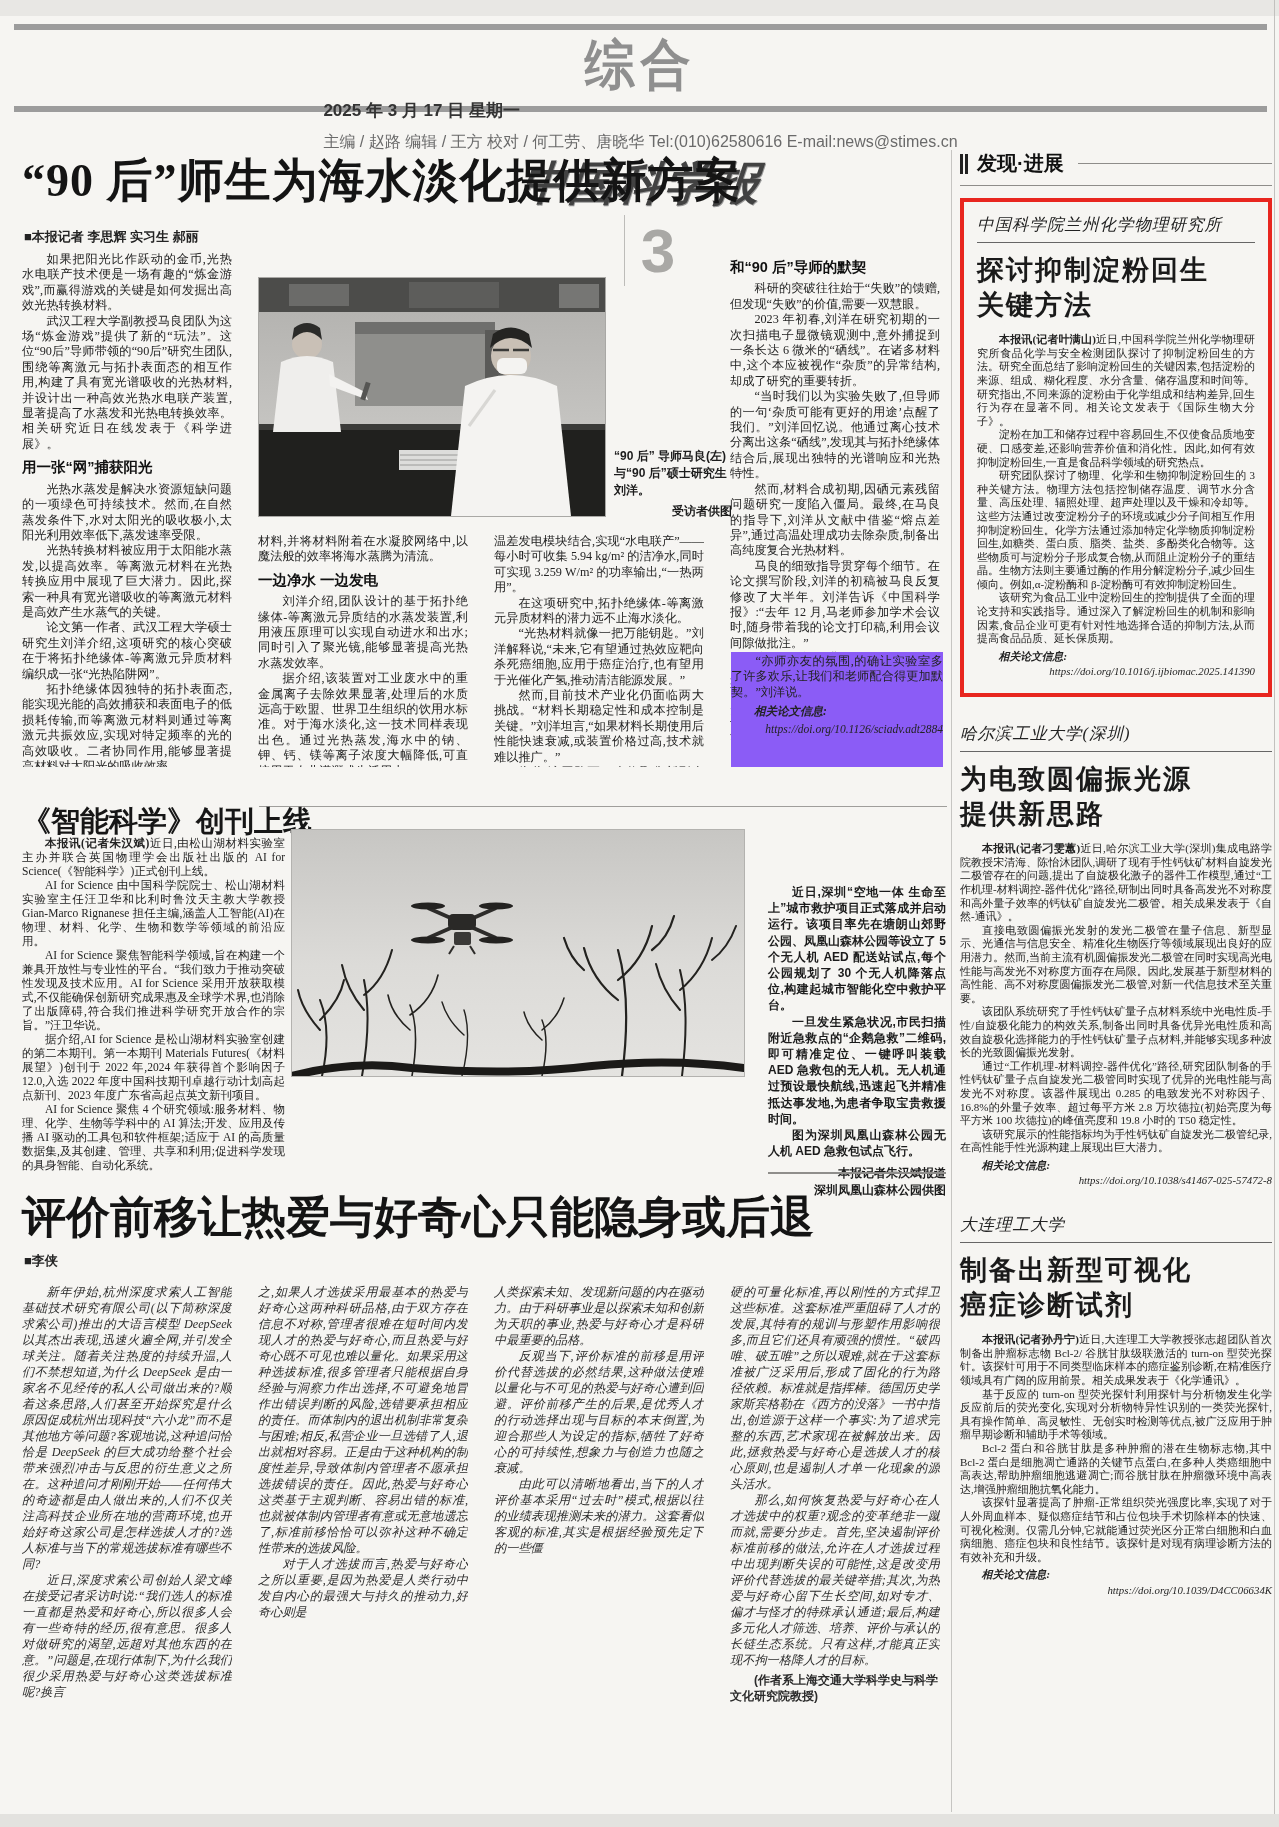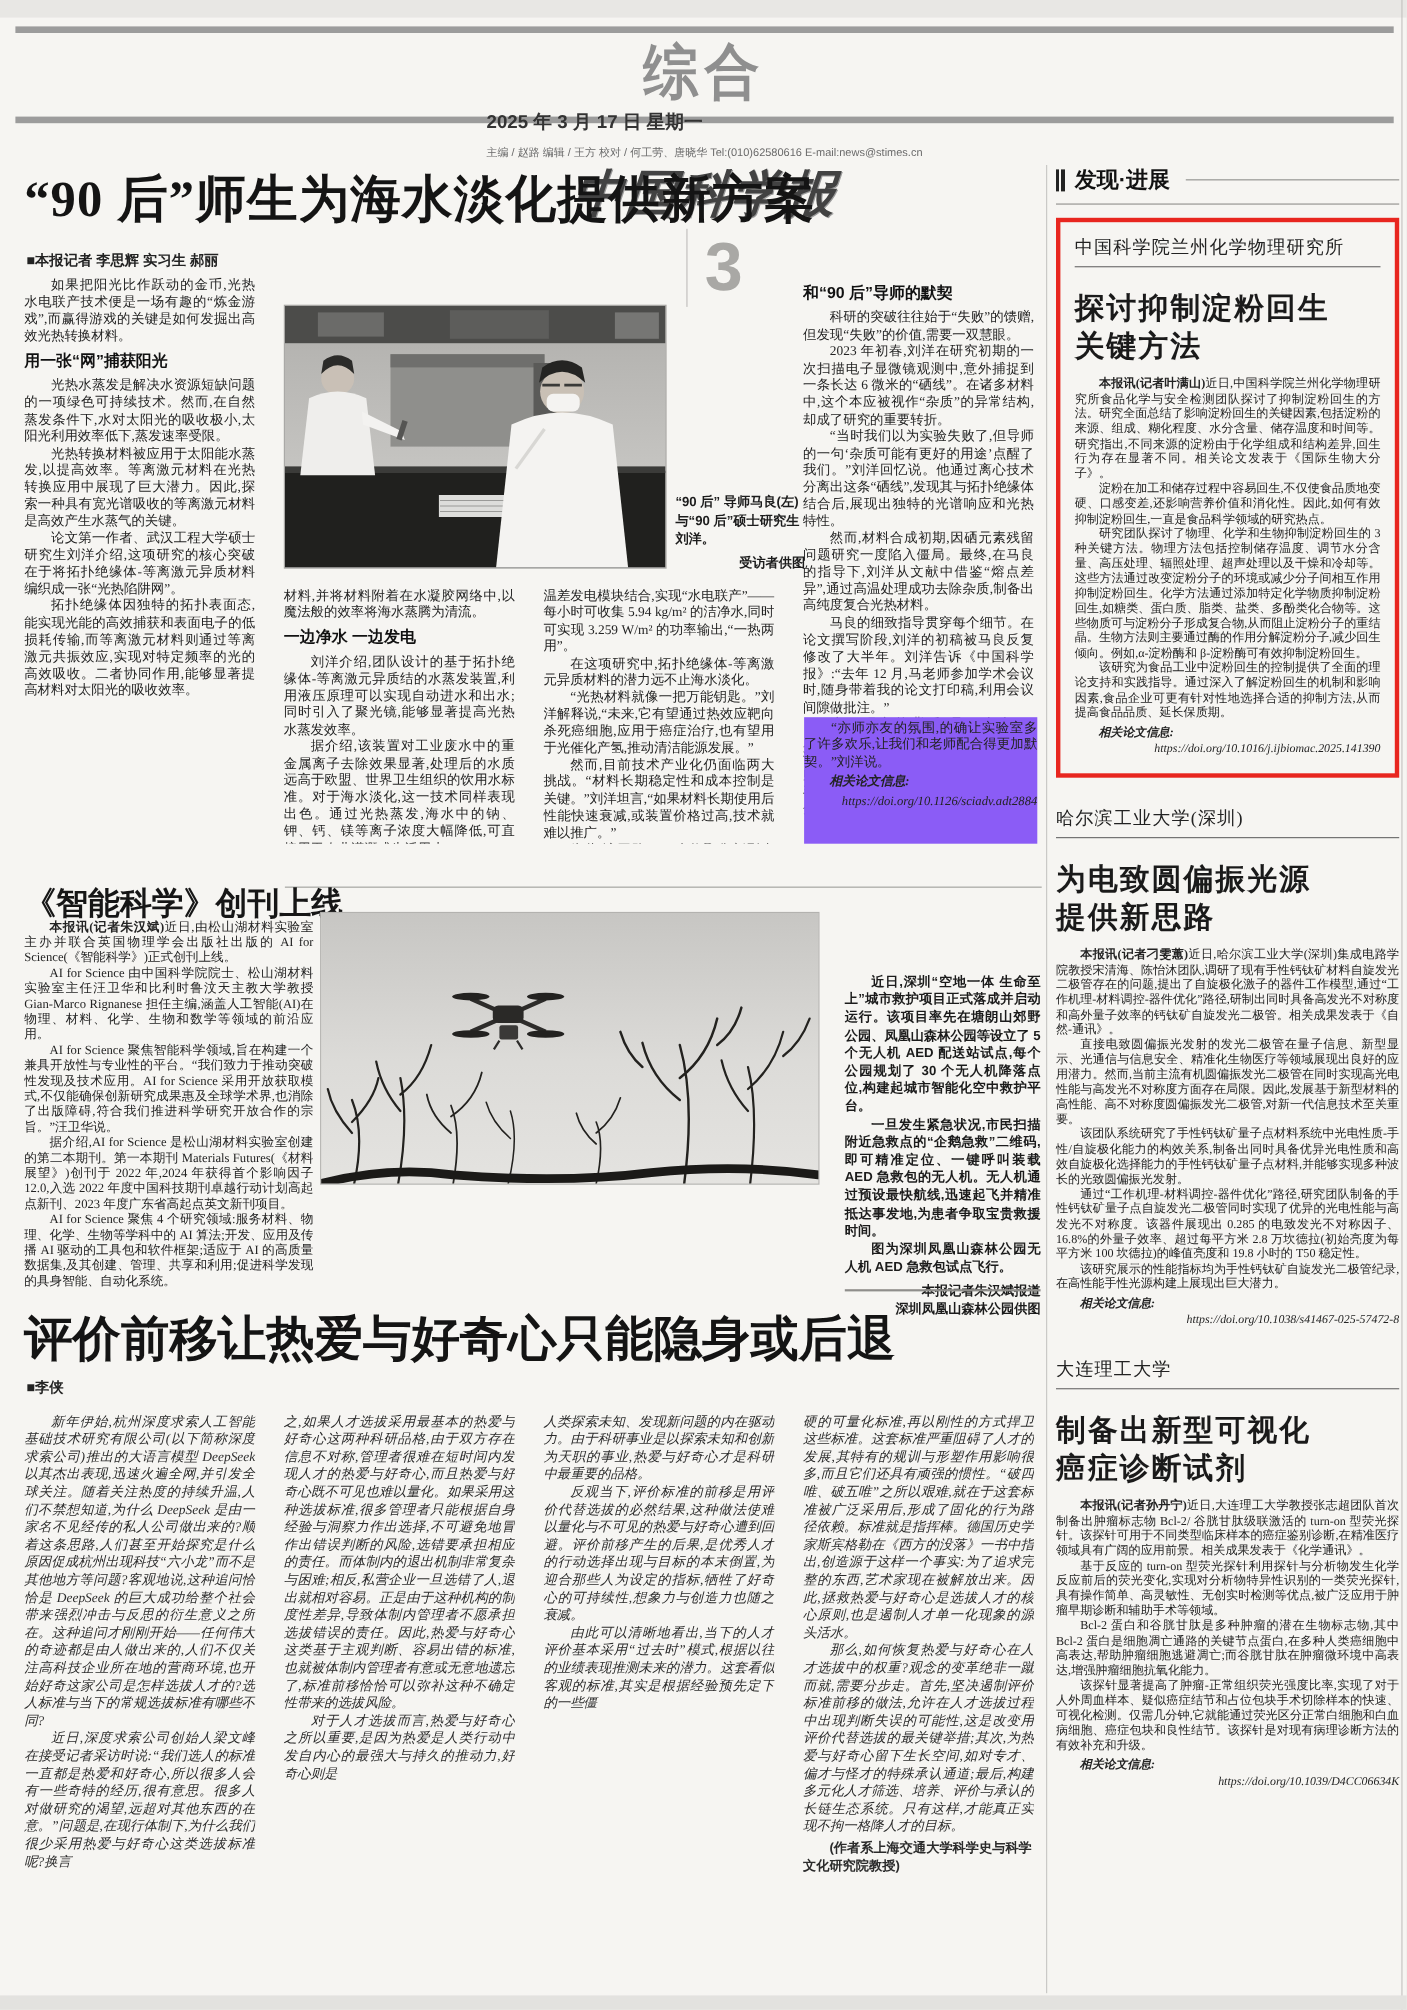--- a/index.html
+++ b/index.html
@@ -11,21 +11,21 @@
 
   
   .hdr{position:absolute;left:14px;top:24px;width:1253px;}
   .hbar{height:6px;background:#9c9c9c;}
   .hrow{display:flex;align-items:center;height:72px;padding:2px 6px;flex-direction:column;}
   .sec-name{font-size:50px;font-weight:bold;color:#8f8f8f;letter-spacing:6px;transform:scaleY(1.08);
             font-family:"Liberation Sans","DejaVu Sans",sans-serif;}
   .vdiv{width:1px;height:56px;background:#bdbcb9;margin:0 16px;}
   .date-blk{flex:1;}
   .date-line{font-size:17px;font-weight:bold;color:#333;font-family:"Liberation Sans",sans-serif;}
-  .staff-line{font-size:10px;color:#6a6a6a;margin-top:10px;font-family:"Liberation Sans",sans-serif;}
+  .staff-line{font-size:16px;color:#6a6a6a;margin-top:10px;font-family:"Liberation Sans",sans-serif;}
   .masthead{font-size:46px;font-weight:bold;font-style:italic;color:#424242;transform:skewX(-5deg);
             letter-spacing:2px;text-shadow:1px 1px 0 #9a9a9a;}
   .pageno{font-size:62px;color:#a9a8a5;font-weight:bold;margin-left:18px;padding-left:16px;
           border-left:1px solid #bdbcb9;font-family:"Liberation Sans",sans-serif;}
 
   
   .p{margin:0;text-indent:2em;text-align:justify;}
   .p.cont{text-indent:0;}
   .sub{font-family:"Liberation Sans","DejaVu Sans",sans-serif;font-size:14.5px;margin:8px 0 6px;
        text-indent:0;color:#111;}
@@ -76,22 +76,22 @@
   
   .vrule{position:absolute;left:951px;top:150px;width:1px;height:1662px;background:#c6c5c2;}
   .rail{position:absolute;left:960px;top:150px;width:312px;}
   .railhead{display:flex;align-items:center;gap:8px;}
   .dbars{display:inline-block;width:9px;height:20px;
          background:linear-gradient(90deg,#222 0 3px,transparent 3px 5px,#222 5px 8px,transparent 8px);}
   .railhead .t{font-size:20px;font-weight:bold;font-family:"Liberation Sans",sans-serif;color:#111;}
   .railhead .ln{flex:1;height:1px;background:#8e8d8a;margin-left:6px;}
   .railhr{height:1px;background:#8e8d8a;margin-top:8px;}
   .rbox{margin-top:12px;border:4px solid #e8261f;padding:12px 13px 14px;background:#f6f5f2;}
-  .kicker{font-size:16.5px;color:#222;padding-bottom:6px;border-bottom:1px solid #666;margin-bottom:20px;
-          letter-spacing:1px;}
+  .kicker{font-size:16.5px;color:#222;padding-bottom:6px;border-bottom:1px solid #666;margin-bottom:10px;
+          letter-spacing:1px;font-style:italic;}
   .rtitle{font-size:27px;line-height:1.3;font-weight:600;color:#1a1a1a;letter-spacing:2px;
           white-space:pre-line;margin-bottom:10px;}
   .rbody{font-size:11px;line-height:13.6px;}
   .rbody .info,.rbody .url{font-size:10.8px;}
   .rart{margin-top:26px;}
 </style>
 </head>
 <body>
 
 <div class="page">
@@ -112,20 +112,21 @@
     </div>
     <div class="hbar"></div>
   </div>
 
   <div class="headlineA">“90 后”师生为海水淡化提供新方案</div>
   <div class="bylineA">■本报记者 李思辉 实习生 郝丽</div>
 
   <div class="colsA">
     <div class="colA">
         <p class="p">如果把阳光比作跃动的金币,光热水电联产技术便是一场有趣的“炼金游戏”,而赢得游戏的关键是如何发掘出高效光热转换材料。</p>
+        <p class="p">武汉工程大学副教授马良团队为这场“炼金游戏”提供了新的“玩法”。这位“90后”导师带领的“90后”研究生团队,围绕等离激元与拓扑表面态的相互作用,构建了具有宽光谱吸收的光热材料,并设计出一种高效光热水电联产装置,显著提高了水蒸发和光热电转换效率。相关研究近日在线发表于《科学进展》。</p>
         <h4 class="sub">用一张“网”捕获阳光</h4>
         <p class="p">光热水蒸发是解决水资源短缺问题的一项绿色可持续技术。然而,在自然蒸发条件下,水对太阳光的吸收极小,太阳光利用效率低下,蒸发速率受限。</p>
         <p class="p">光热转换材料被应用于太阳能水蒸发,以提高效率。等离激元材料在光热转换应用中展现了巨大潜力。因此,探索一种具有宽光谱吸收的等离激元材料是高效产生水蒸气的关键。</p>
         <p class="p">论文第一作者、武汉工程大学硕士研究生刘洋介绍,这项研究的核心突破在于将拓扑绝缘体-等离激元异质材料编织成一张“光热陷阱网”。</p>
         <p class="p">拓扑绝缘体因独特的拓扑表面态,能实现光能的高效捕获和表面电子的低损耗传输,而等离激元材料则通过等离激元共振效应,实现对特定频率的光的高效吸收。二者协同作用,能够显著提高材料对太阳光的吸收效率。</p>
       </div>
     <div class="colA">
       <div class="spacer2"></div>
       <div>
           <p class="p cont">材料,并将材料附着在水凝胶网络中,以魔法般的效率将海水蒸腾为清流。</p>

